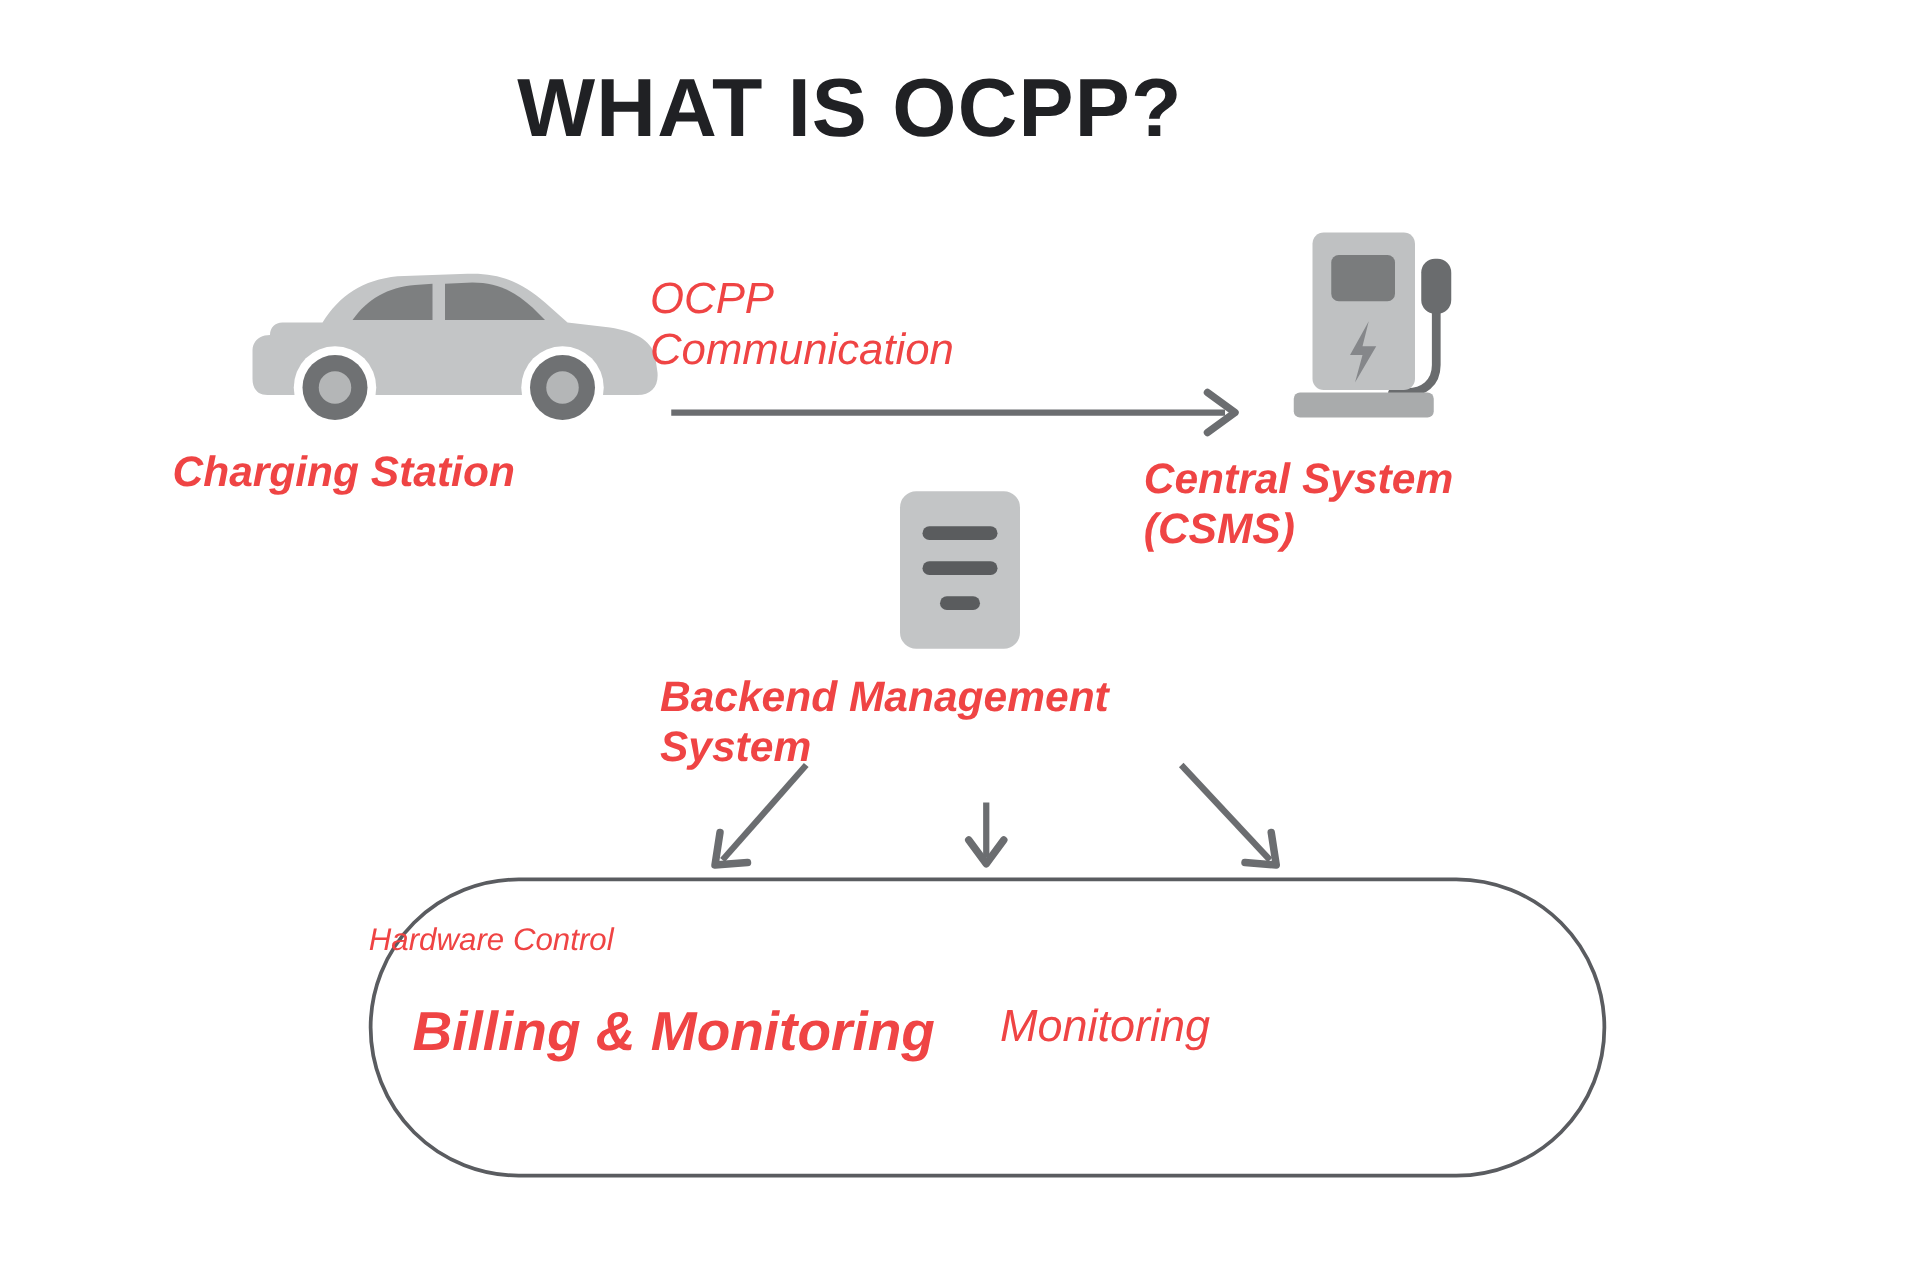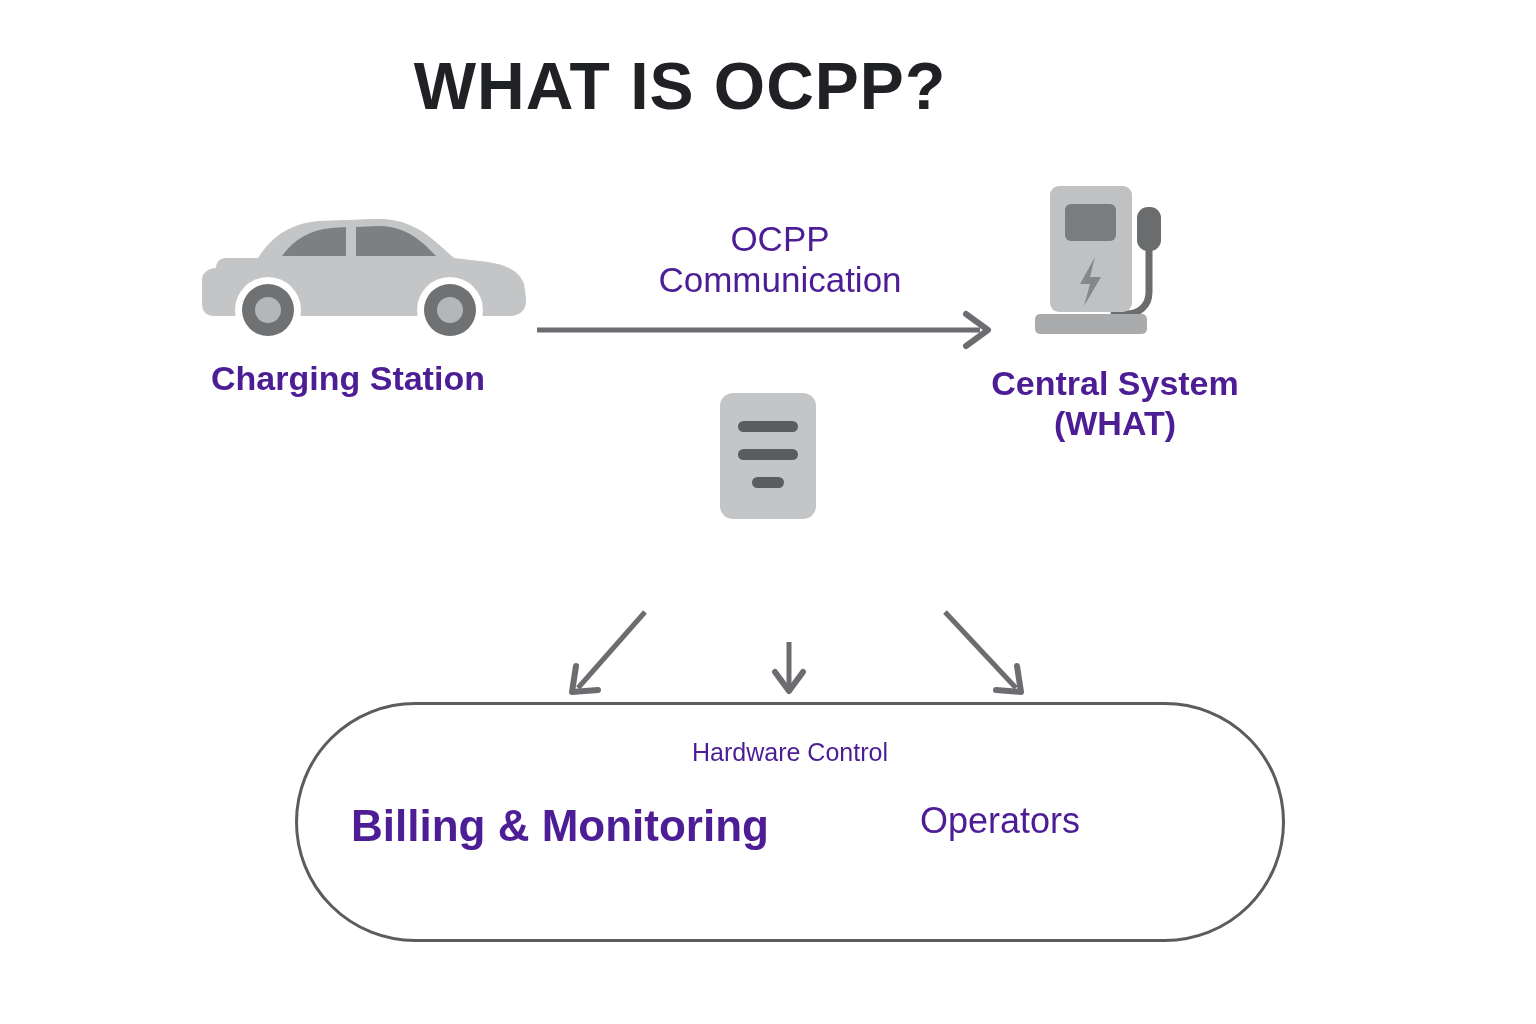--- a/index.html
+++ b/index.html
@@ -31,24 +31,25 @@
     text-align: center;
     font-size: 66px;
     font-weight: 700;
     letter-spacing: 1px;
     color: #202124;
   }
 
   
   .label {
     position: absolute;
-    text-align: center;
-    color: #4c1d95;
+    text-align: left;
+    color: #ef4444;
     line-height: 1.18;
     white-space: pre-line;
+    font-style: italic;
   }
   .label-bold {
     font-weight: 700;
   }
   .label-regular {
     font-weight: 400;
   }
 
   
   #car-icon {
@@ -196,31 +197,33 @@
 
       <rect x="47" y="30" width="51" height="37" rx="6" fill="#7a7c7d"></rect>
 
       <path d="M77 83 L62 110 L72 110 L66 132 L83 103 L72 103 Z" fill="#85878a"></path>
 
       <rect x="17" y="140" width="112" height="20" rx="5" fill="#a9abac"></rect>
     </svg>
   </div>
 
   <div class="label label-bold" id="central-system-label">Central System
-(WHAT)</div>
+(CSMS)</div>
 
   <div id="backend-icon">
     <svg viewBox="0 0 100 130" width="100" height="130" xmlns="http://www.w3.org/2000/svg">
       <rect x="2" y="2" width="96" height="126" rx="13" fill="#c3c5c6"></rect>
       <rect x="20" y="30" width="60" height="11" rx="5.5" fill="#5a5c5e"></rect>
       <rect x="20" y="58" width="60" height="11" rx="5.5" fill="#5a5c5e"></rect>
       <rect x="34" y="86" width="32" height="11" rx="5.5" fill="#5a5c5e"></rect>
     </svg>
   </div>
 
+  <div class="label label-bold" id="backend-label">Backend Management
+System</div>
 
   <svg id="arrows-layer" viewBox="0 0 1536 1024" xmlns="http://www.w3.org/2000/svg">
 
     <g>
       <line x1="537" y1="330" x2="980" y2="330" stroke="#6b6d70" stroke-width="5"></line>
       <polyline points="966,314 988,330 966,346" fill="none" stroke="#6b6d70" stroke-width="6" stroke-linecap="round" stroke-linejoin="round"></polyline>
     </g>
 
     <g>
       <line x1="645" y1="612" x2="578" y2="688" stroke="#6b6d70" stroke-width="5"></line>
@@ -240,15 +243,15 @@
 
   <div class="label label-regular" id="ocpp-communication-label">OCPP
 Communication</div>
 
   <div id="outcomes-pill"></div>
 
   <div class="label label-regular" id="hardware-control-label">Hardware Control</div>
 
   <div class="label label-bold" id="billing-monitoring-label">Billing &amp; Monitoring</div>
 
-  <div class="label label-regular" id="operators-label">Operators</div>
+  <div class="label label-regular" id="operators-label">Monitoring</div>
 
 </div>
 
 </body></html>

